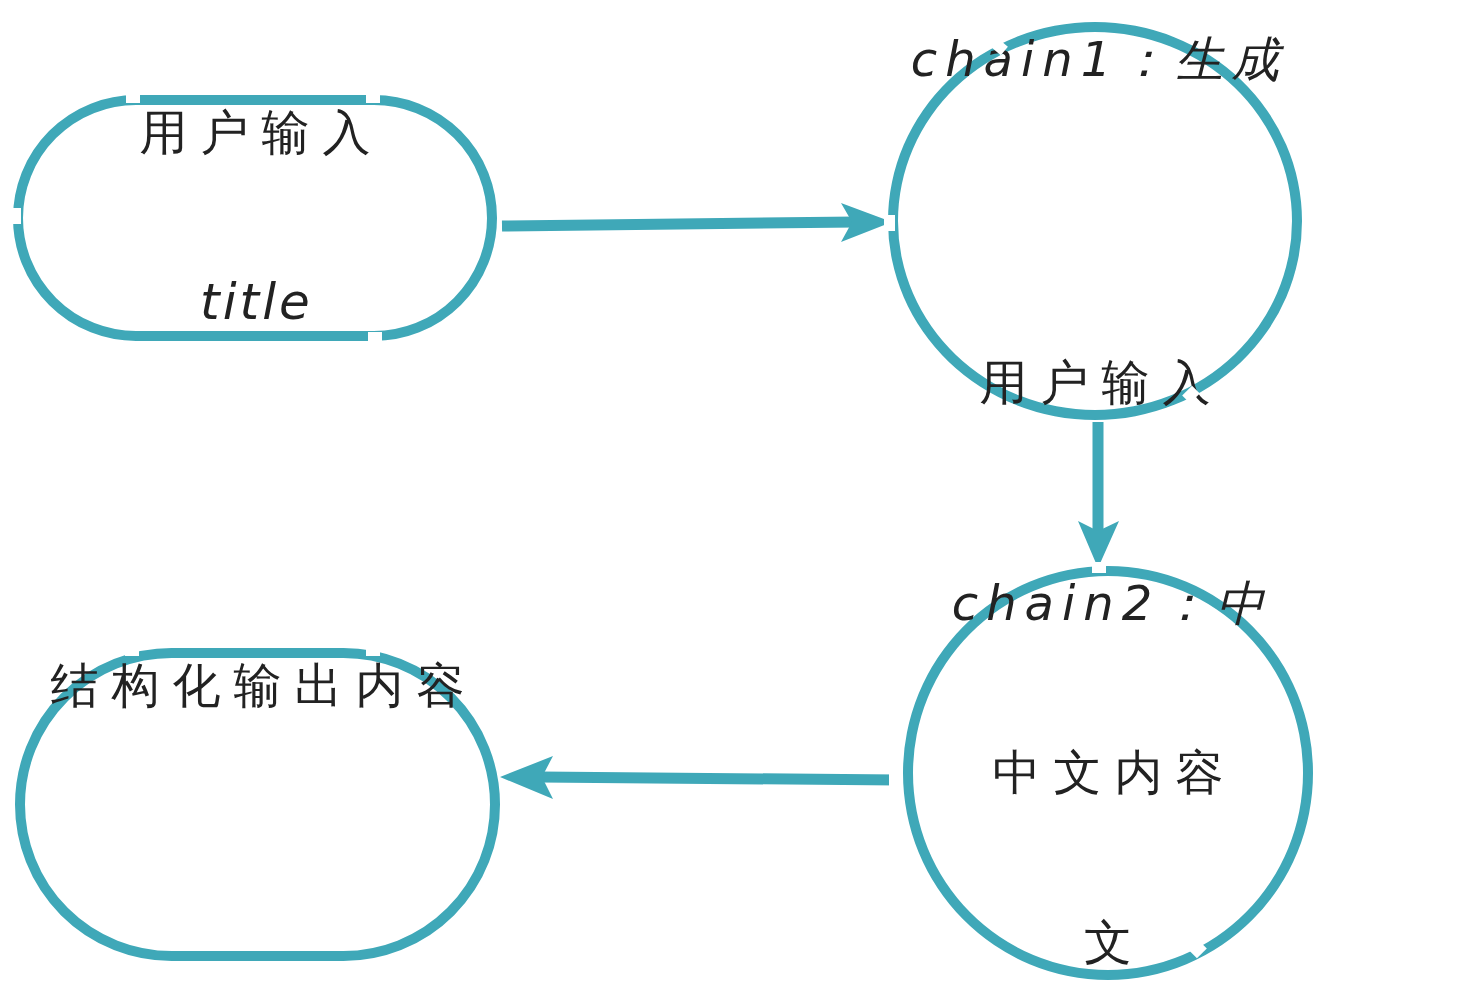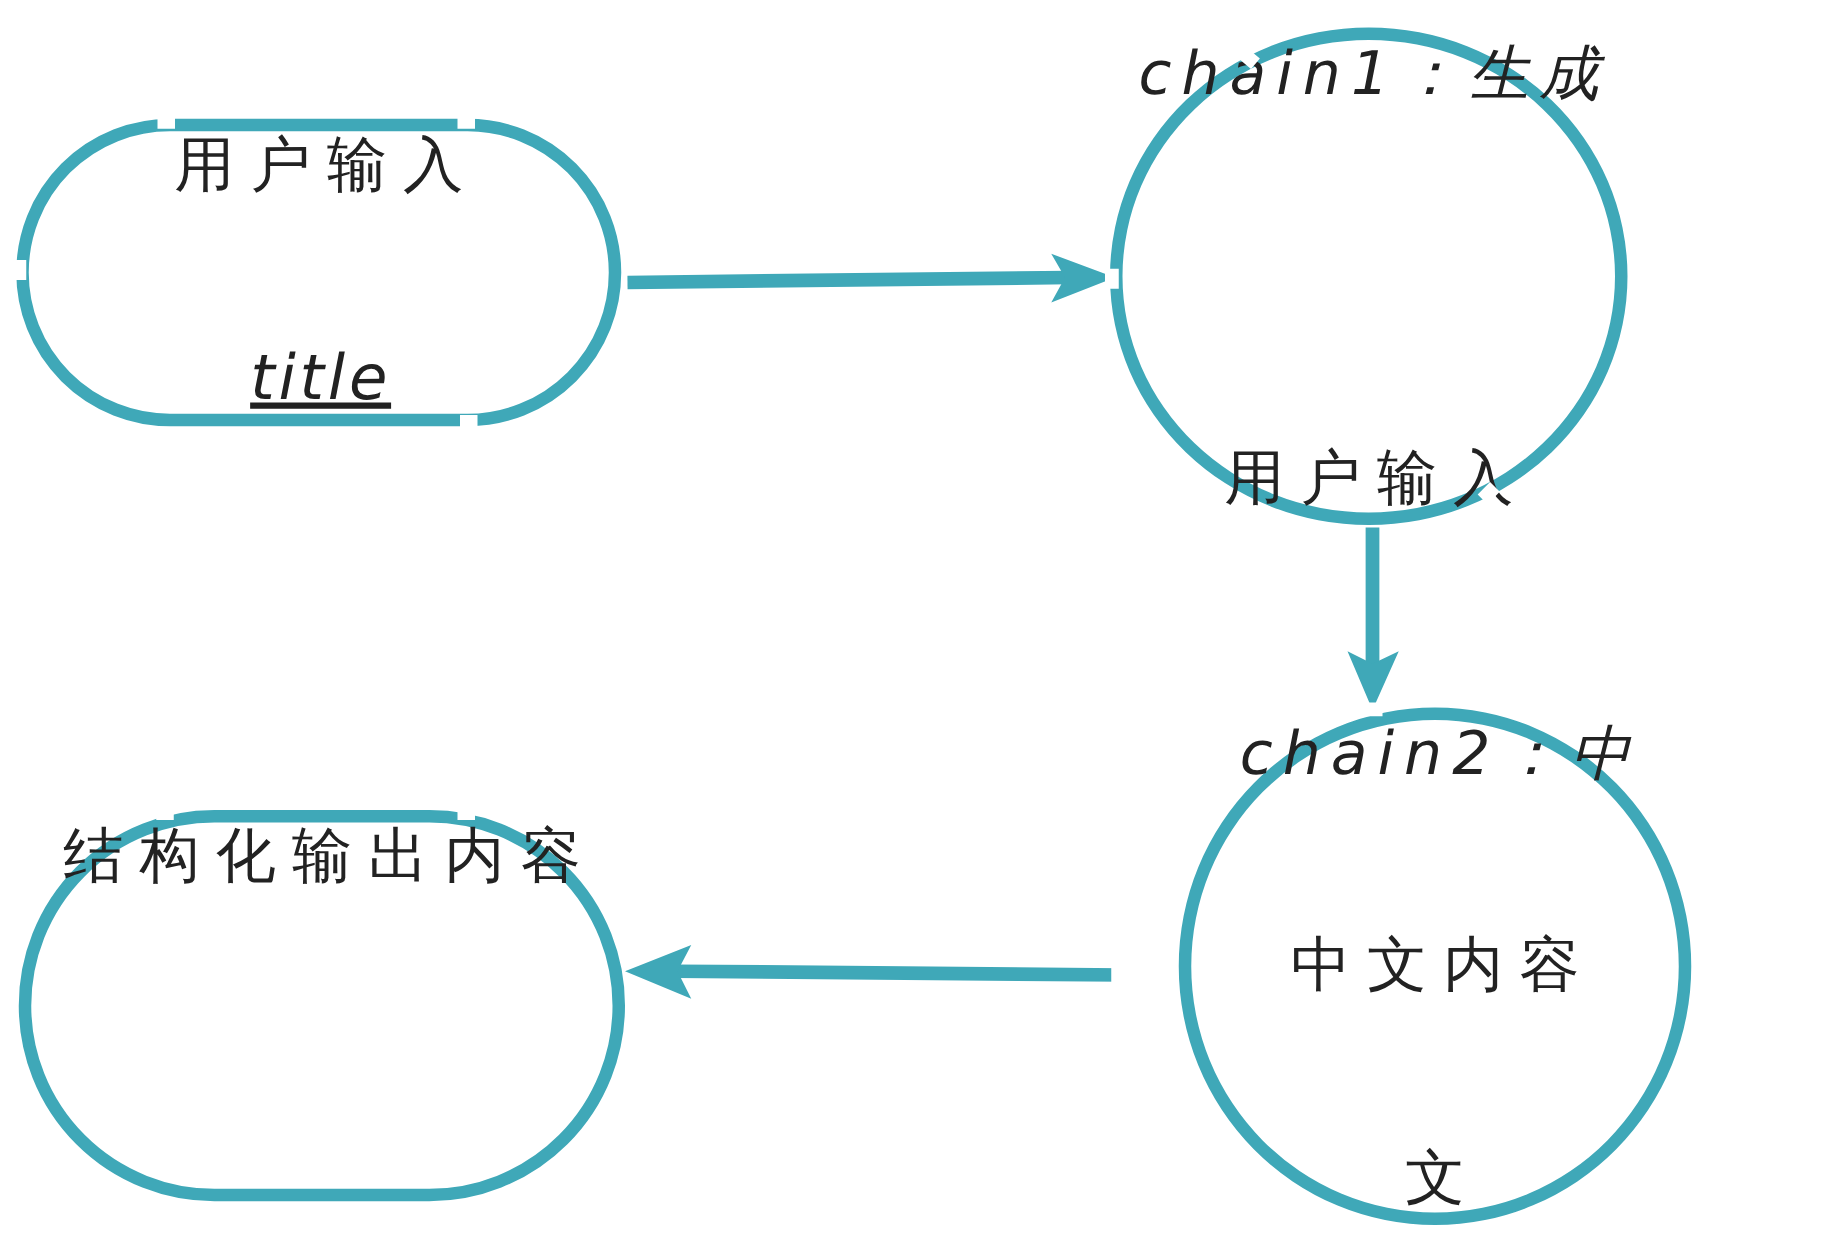--- a/index.html
+++ b/index.html
@@ -57,31 +57,30 @@
     letter-spacing: 13px;
     text-indent: 13px; 
     white-space: nowrap;
     line-height: 1.15;
   }
   .node .latin {
     font-style: italic;
     letter-spacing: 3px;
     text-indent: 3px;
     font-size: 50px;
-    text-decoration: underline;
   }
   .node .mixed {
     letter-spacing: 8px;
     text-indent: 8px;
     font-style: italic;
   }
 
   #node-user-input        { left: 13px;  top: 95px;  width: 484px; height: 246px; gap: 38px; }
   #node-chain1            { left: 888px; top: 22px;  width: 414px; height: 398px; gap: 56px; }
-  #node-chain2            { left: 943px; top: 566px; width: 410px; height: 414px; gap: 19px; }
+  #node-chain2            { left: 903px; top: 566px; width: 410px; height: 414px; gap: 19px; }
   #node-structured-output { left: 15px;  top: 648px; width: 485px; height: 313px; }
 
   
   .gap { position: absolute; background: var(--bg); }
   .g1  { left: 126px;  top: 92px;  width: 14px; height: 11px; }
   .g2  { left: 366px;  top: 92px;  width: 14px; height: 11px; }
   .g3  { left: 10px;   top: 208px; width: 11px; height: 16px; }
   .g4  { left: 368px;  top: 332px; width: 14px; height: 11px; }
   .g5  { left: 992px;  top: 41px;  width: 14px; height: 11px; transform: rotate(40deg); }
   .g6  { left: 884px;  top: 215px; width: 11px; height: 16px; }

